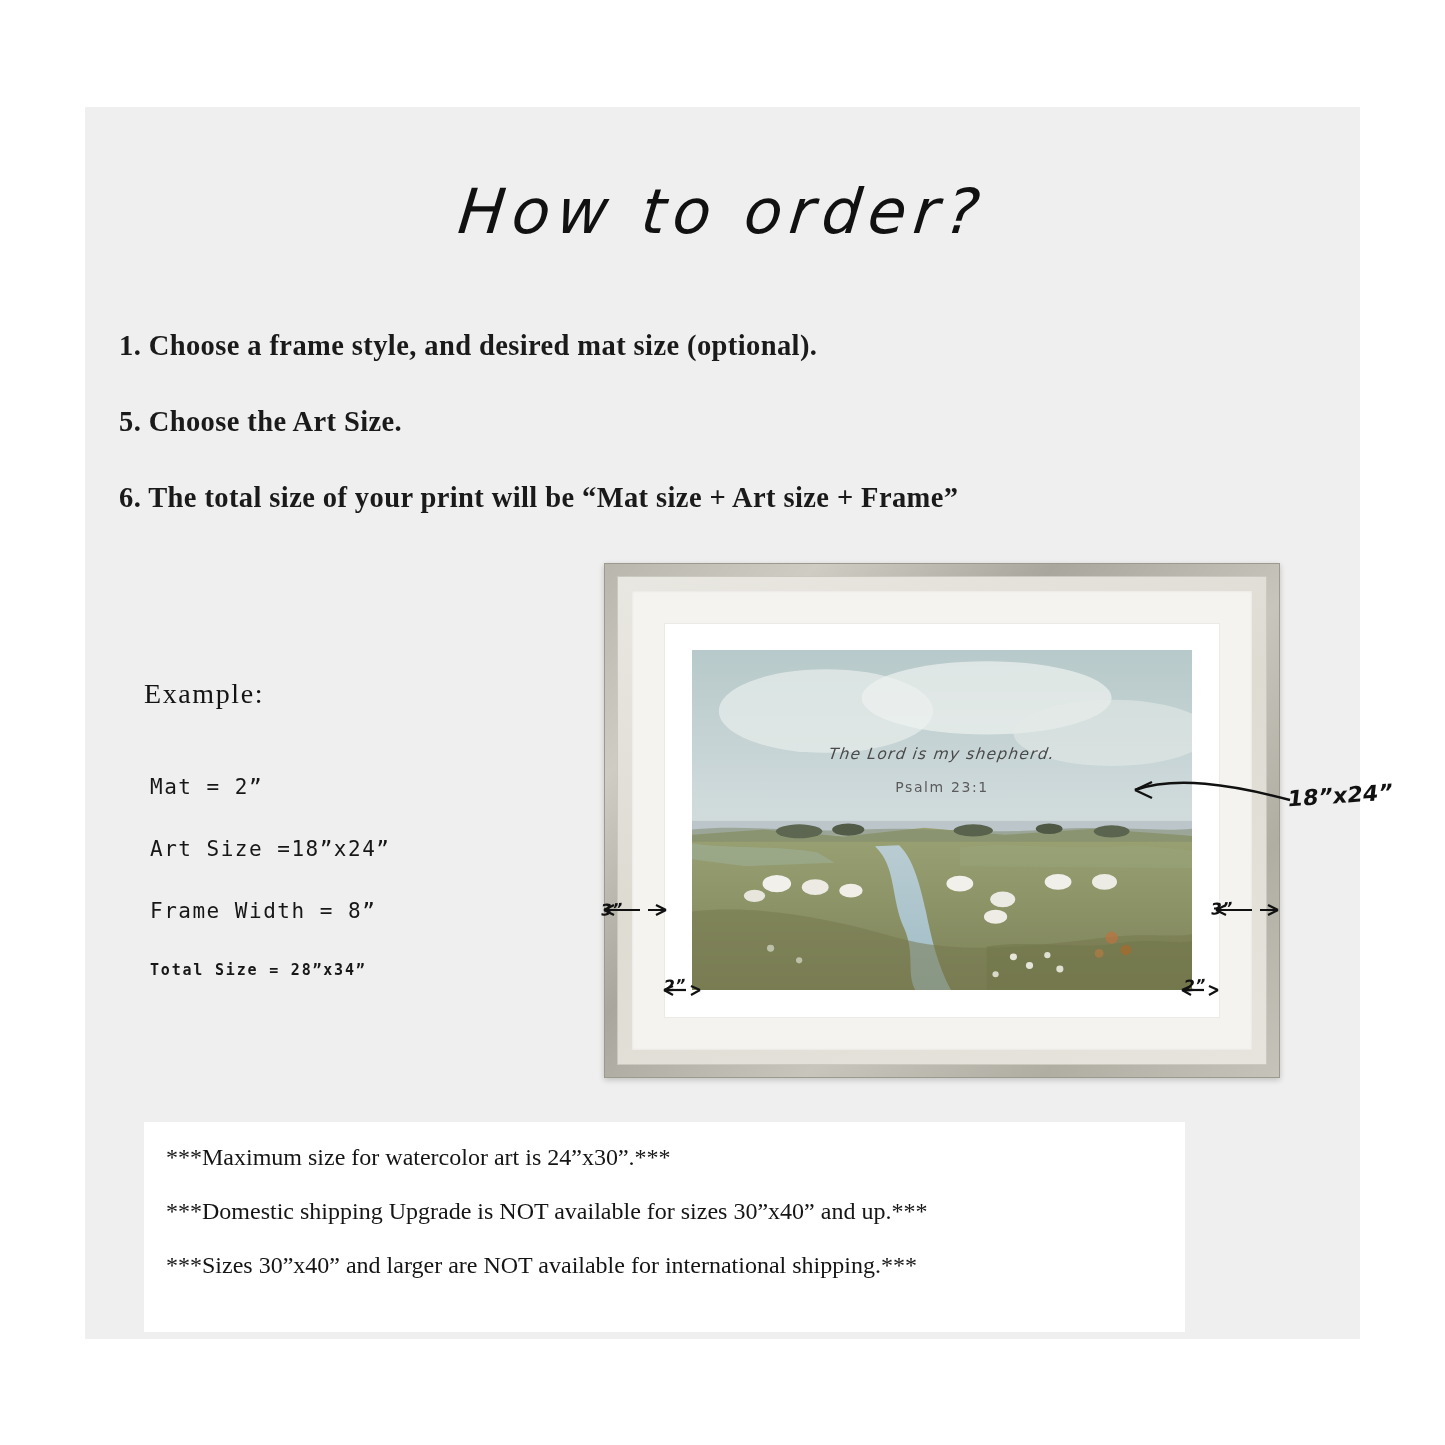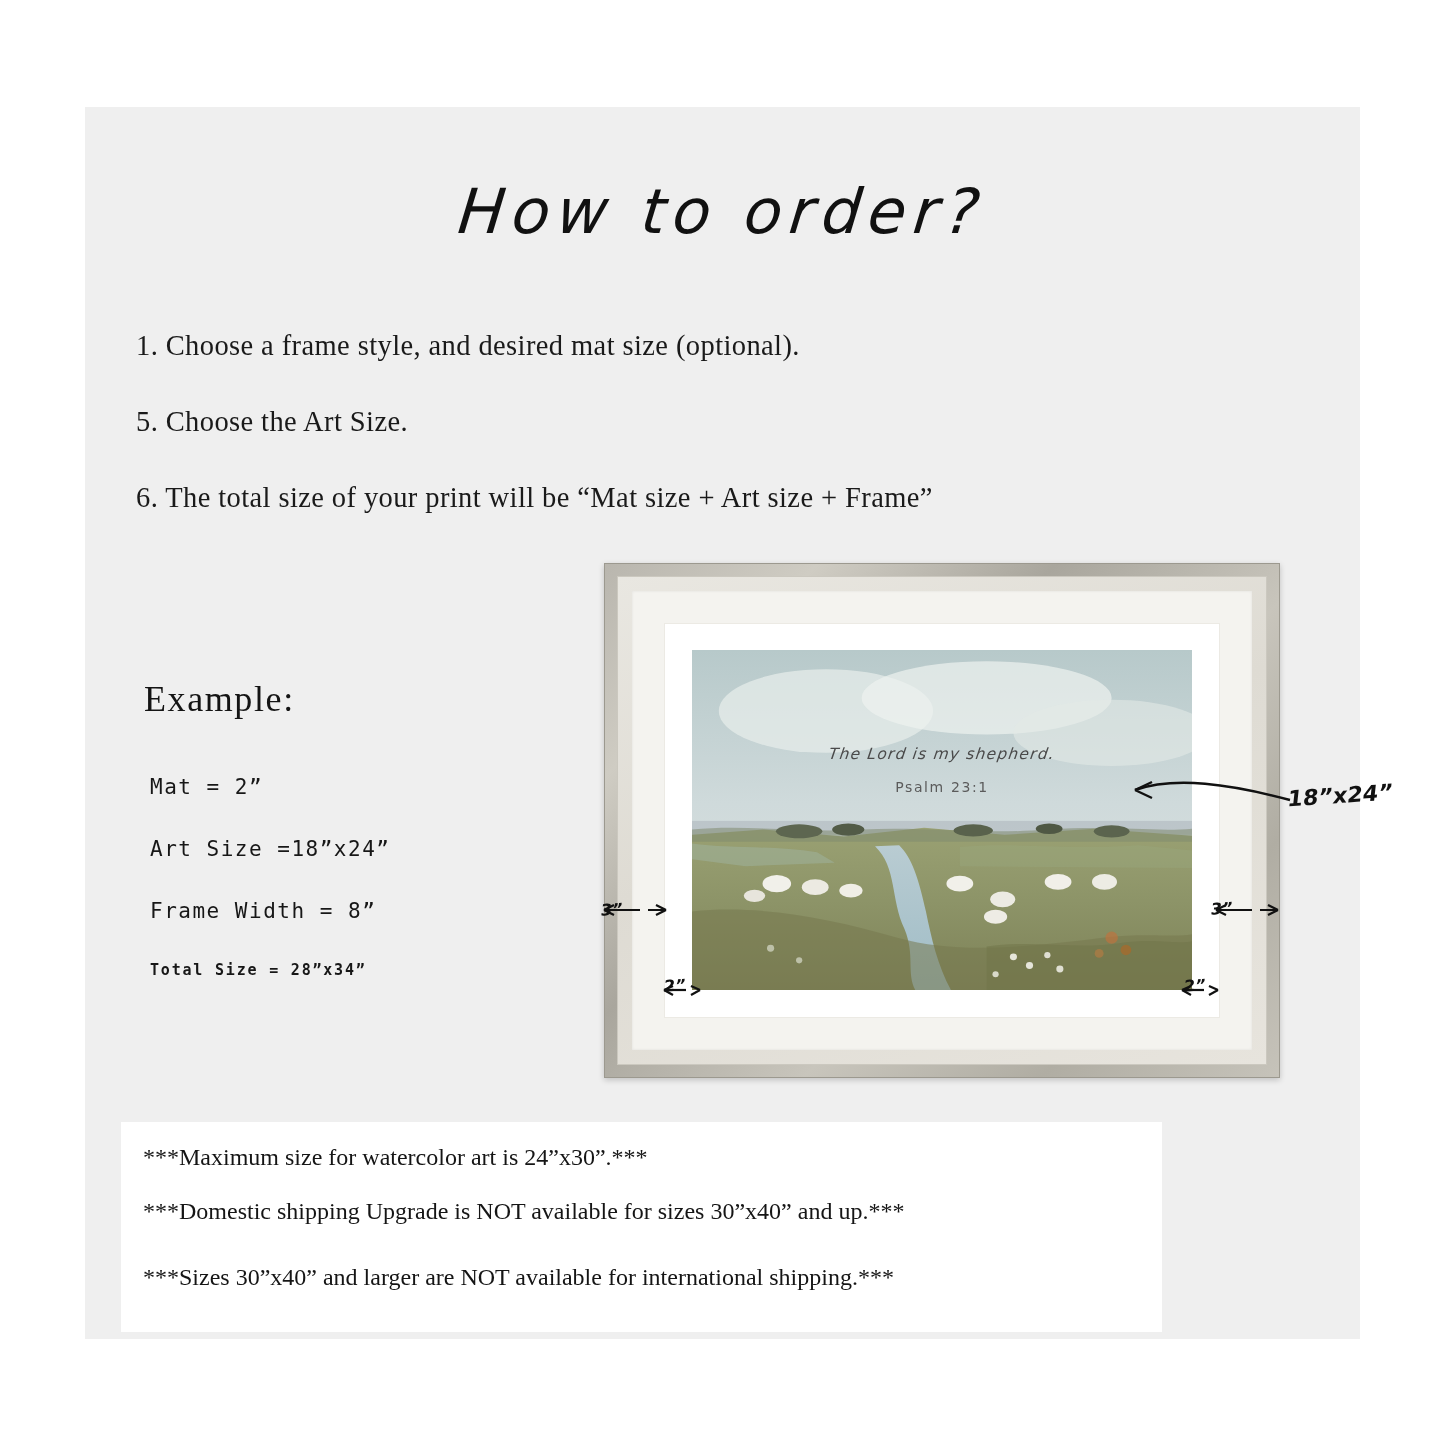--- a/index.html
+++ b/index.html
@@ -41,40 +41,41 @@
     font-weight: 400;
     font-size: 62px;
     letter-spacing: 7px;
     color: #111111;
     transform: skewX(-6deg);
   }
 
   
   .steps {
     position: absolute;
-    left: 136px;
+    left: 119px;
     top: 330px;
     width: 1180px;
+    font-weight: bold;
   }
   .step {
     font-family: "Liberation Serif", serif;
     font-size: 28.5px;
     color: #1a1a1a;
     letter-spacing: 0.4px;
     margin-bottom: 44px;
     white-space: nowrap;
   }
 
   
   .example-heading {
     position: absolute;
     left: 144px;
     top: 678px;
     font-family: "Liberation Serif", serif;
-    font-size: 36px;
+    font-size: 28px;
     letter-spacing: 1.6px;
     color: #141414;
   }
   .example-list {
     position: absolute;
     left: 150px;
     top: 775px;
     width: 420px;
     font-family: "DejaVu Sans Mono", monospace;
     font-size: 21px;
@@ -183,38 +184,38 @@
     position: absolute;
     left: 0; top: 0;
     width: 1445px;
     height: 1445px;
     pointer-events: none;
   }
 
   
   .notes {
     position: absolute;
-    left: 121px;
+    left: 144px;
     top: 1122px;
     width: 1017px;
     height: 186px;
     background: #ffffff;
     padding: 12px;
   }
   .notes .note {
     position: absolute;
     left: 22px;
     font-family: "Liberation Serif", serif;
     font-size: 24px;
     color: #151515;
     white-space: nowrap;
   }
   .note1 { top: 22px; }
   .note2 { top: 76px; }
-  .note3 { top: 130px; margin-top: 12px; }
+  .note3 { top: 130px; }
 </style>
 </head>
 <body>
 
 <div class="page">
 
   <div class="canvas"></div>
 
   <div class="title">How to order?</div>
 

